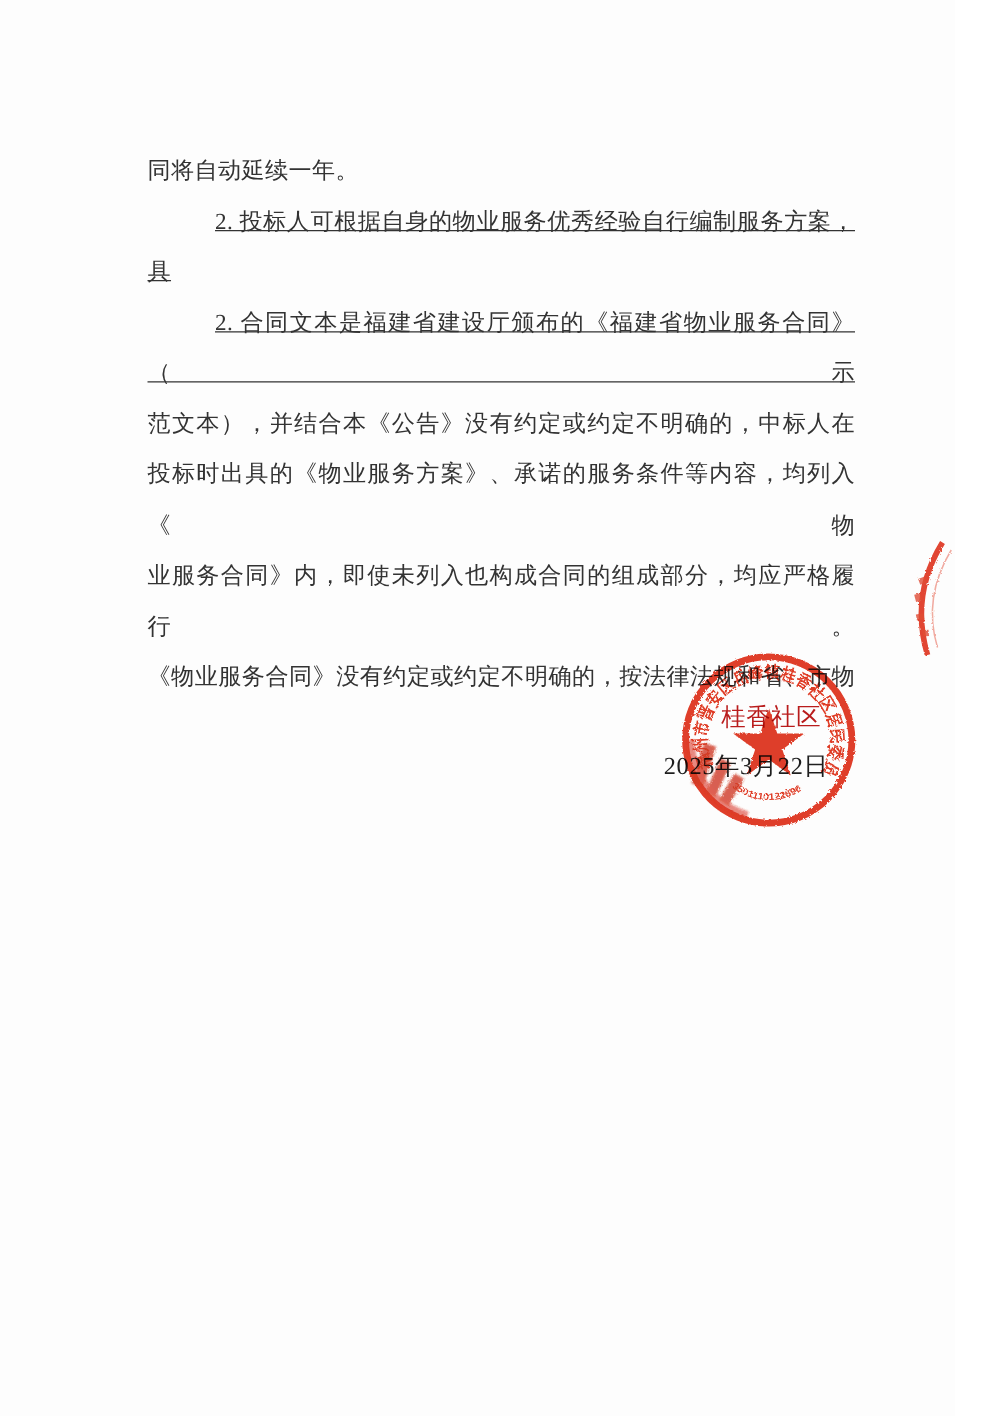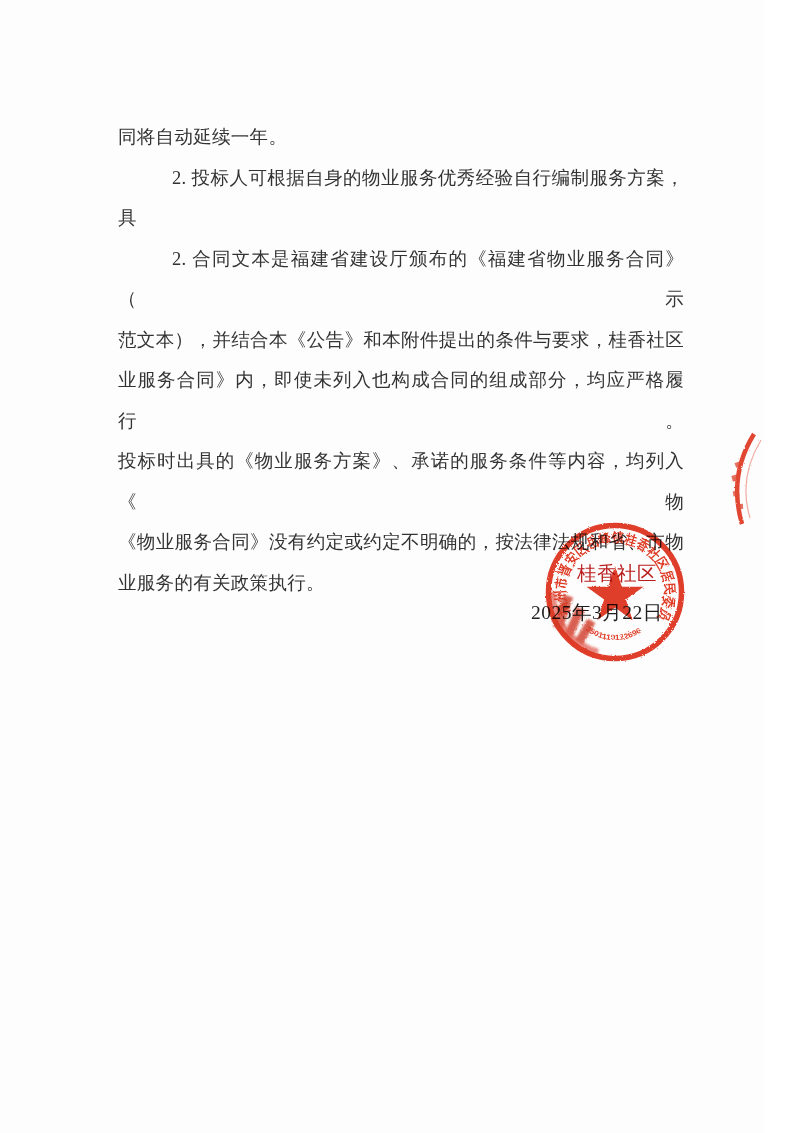--- a/index.html
+++ b/index.html
@@ -22,21 +22,21 @@
     color: #333333;
     letter-spacing: 0.3px;
   }
   .line { white-space: nowrap; }
   .line.fill {
     white-space: normal;
     text-align: justify;
     text-align-last: justify;
     text-justify: inter-character;
   }
-  .line.indent { text-indent: 54px; }
+  .line.indent { text-indent: 54px; text-decoration: underline; }
 
   
   .sig-org {
     position: absolute;
     left: 577px;
     top: 560px;
     font-size: 19.5px;
     color: #b91c1c;
     letter-spacing: 0.5px;
   }
@@ -68,25 +68,24 @@
 </style>
 </head>
 <body>
 
 <div class="page">
 
   <div class="text-block">
     <div class="line">同将自动延续一年。</div>
     <div class="line fill indent">2. 投标人可根据自身的物业服务优秀经验自行编制服务方案，具</div>
     <div class="line fill indent">2. 合同文本是福建省建设厅颁布的《福建省物业服务合同》（示</div>
-    <div class="line fill">范文本），并结合本《公告》和本附件提出的条件与要求，桂香社区</div>
+    <div class="line fill">范文本），并结合本《公告》没有约定或约定不明确的，中标人在</div>
+    <div class="line fill">投标时出具的《物业服务方案》、承诺的服务条件等内容，均列入《物</div>
     <div class="line fill">业服务合同》内，即使未列入也构成合同的组成部分，均应严格履行。</div>
-    <div class="line fill">投标时出具的《物业服务方案》、承诺的服务条件等内容，均列入《物</div>
     <div class="line fill">《物业服务合同》没有约定或约定不明确的，按法律法规和省、市物</div>
-    <div class="line">业服务的有关政策执行。</div>
   </div>
 
   <div class="sig-org">桂香社区</div>
   <div class="sig-date">2025年3月22日</div>
 
   <svg class="seal" width="190" height="190" viewBox="0 0 190 190">
     <defs>
       <filter id="rough" x="-8%" y="-8%" width="116%" height="116%">
         <feTurbulence type="fractalNoise" baseFrequency="0.55" numOctaves="2" result="n"></feTurbulence>
         <feDisplacementMap in="SourceGraphic" in2="n" scale="2.6"></feDisplacementMap>

